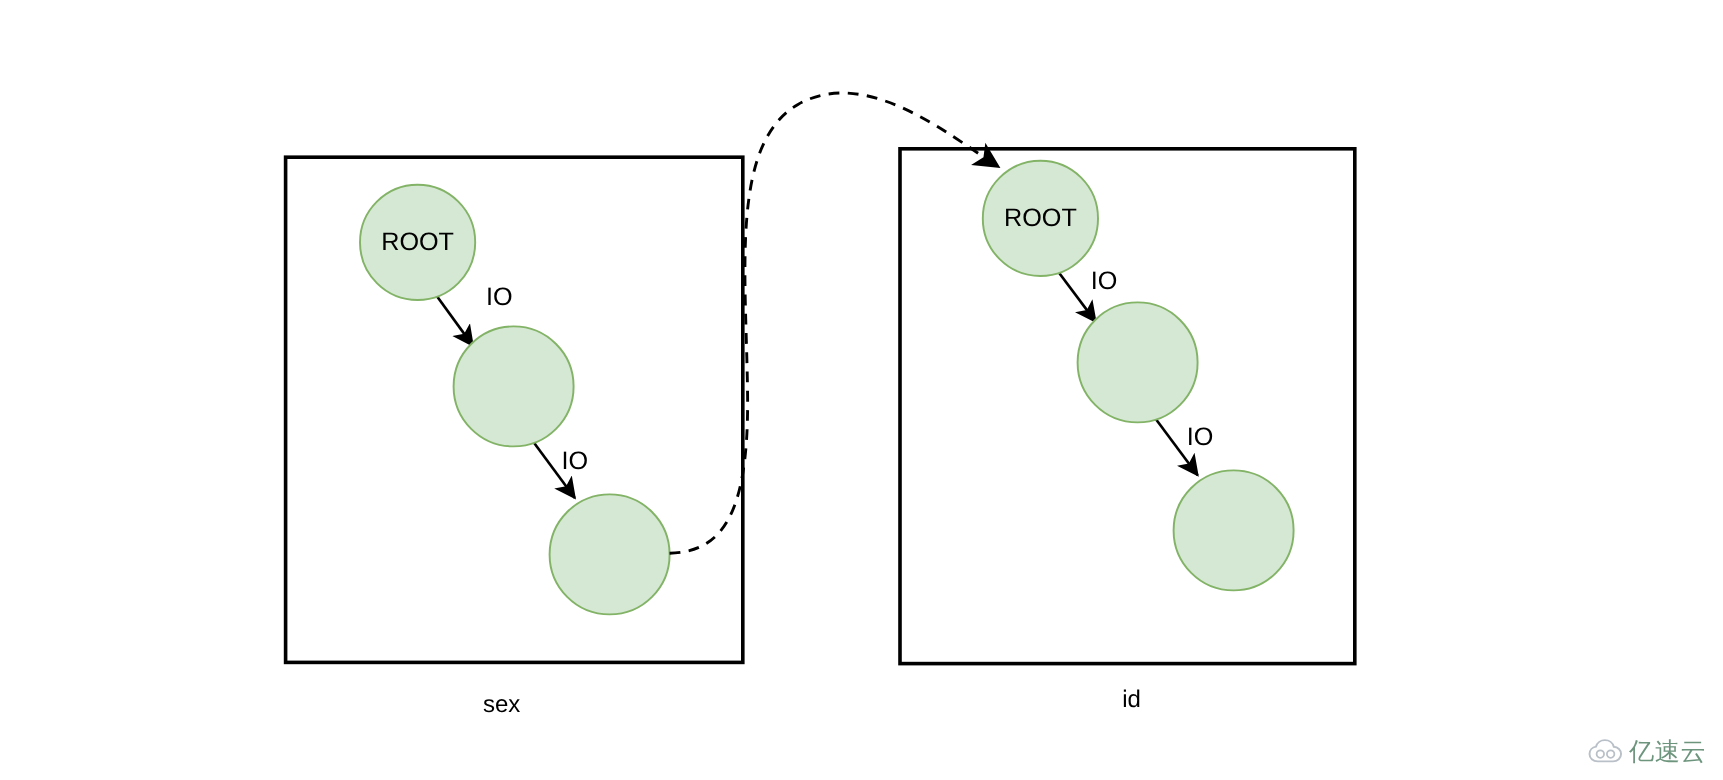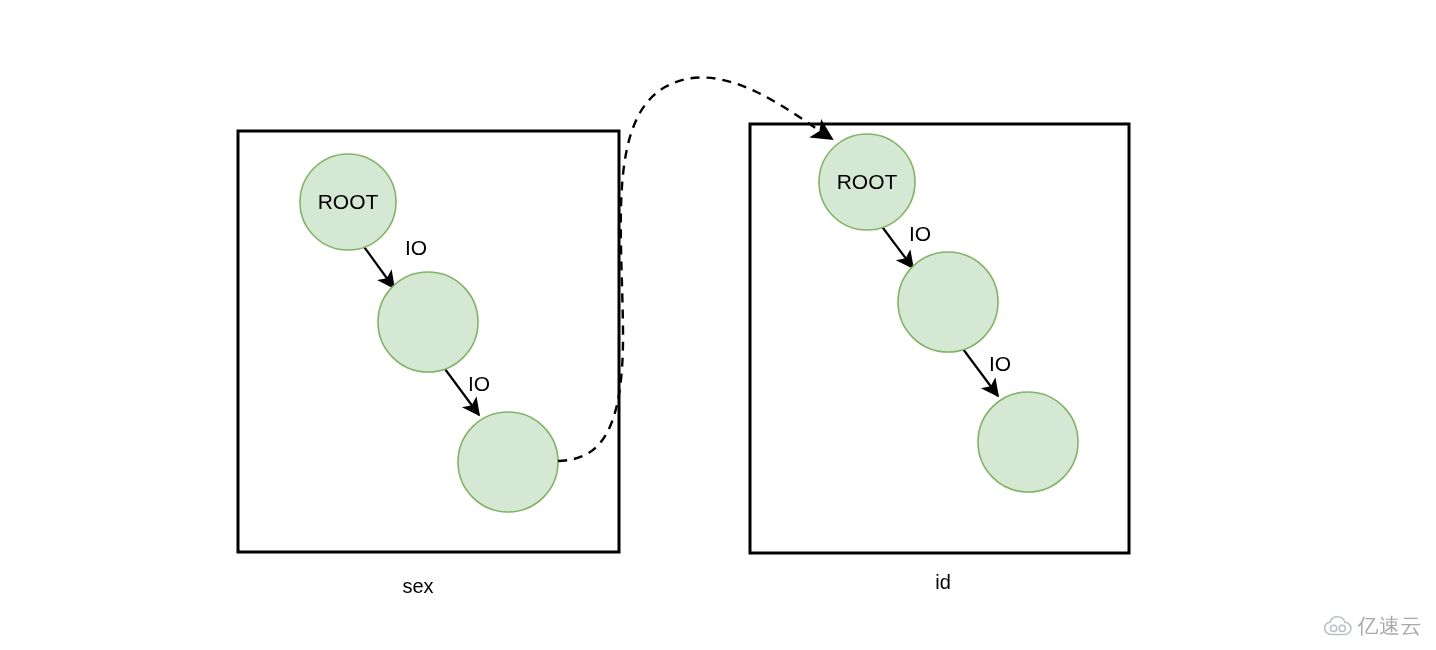--- a/index.html
+++ b/index.html
@@ -73,21 +73,21 @@
     bottom: 10px;
     display: flex;
     align-items: center;
     gap: 5px;
     opacity: 0.62;
     user-select: none;
   }
   .watermark-text {
     font-family: "Liberation Sans", sans-serif;
     font-size: 21px;
-    color: #737373;
+    color: #14532d;
     letter-spacing: 0.5px;
   }
   .watermark-icon {
     display: block;
   }
 </style>
 </head>
 <body>
 
 <div id="canvas">

